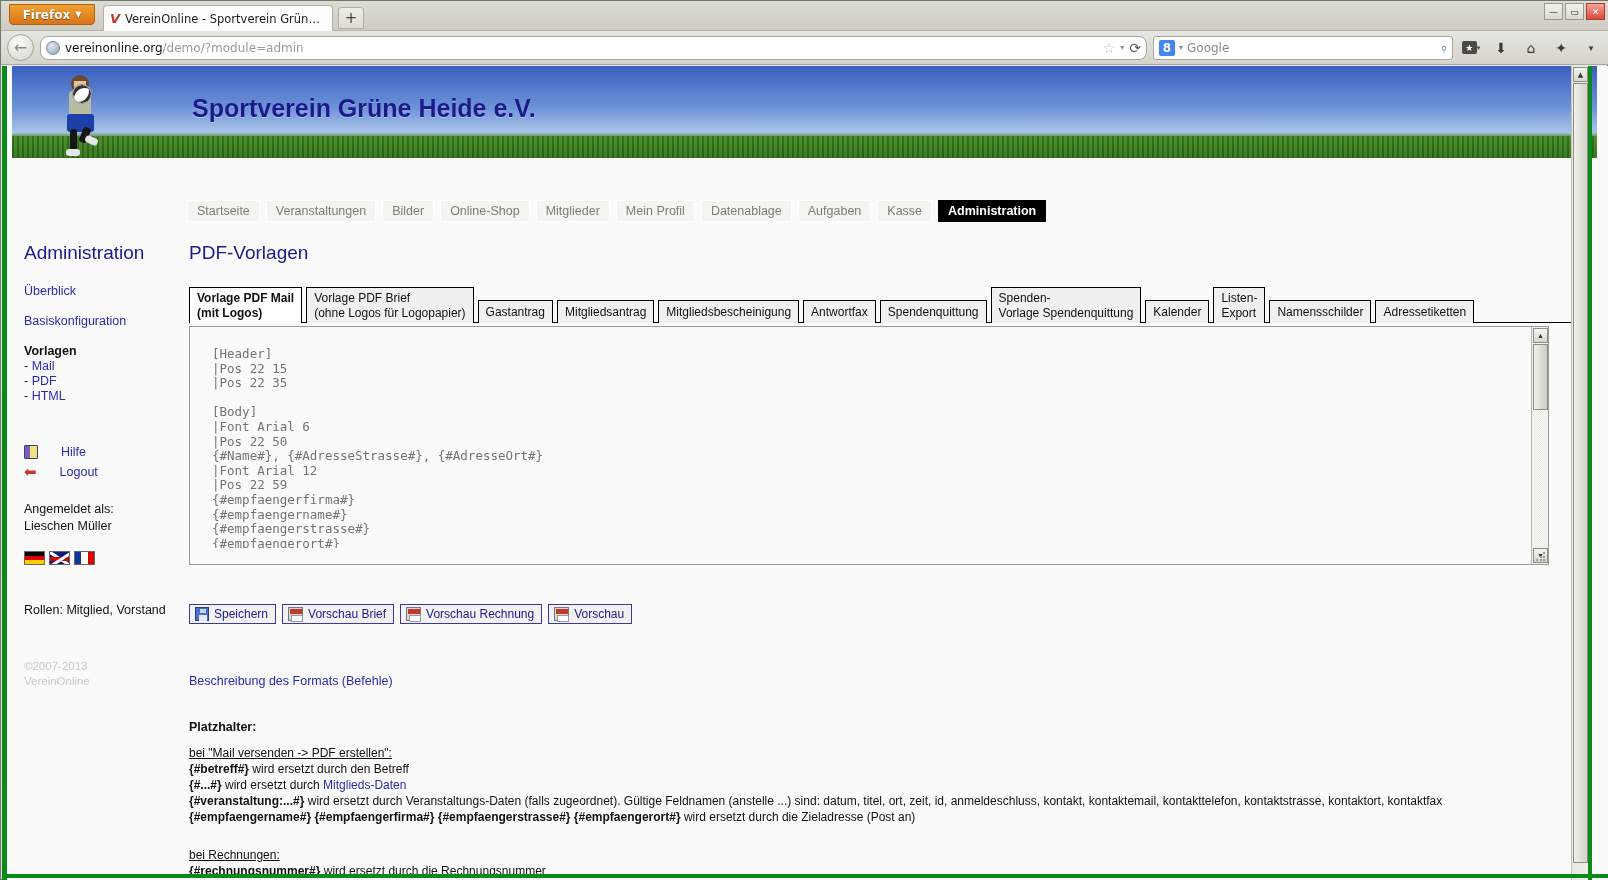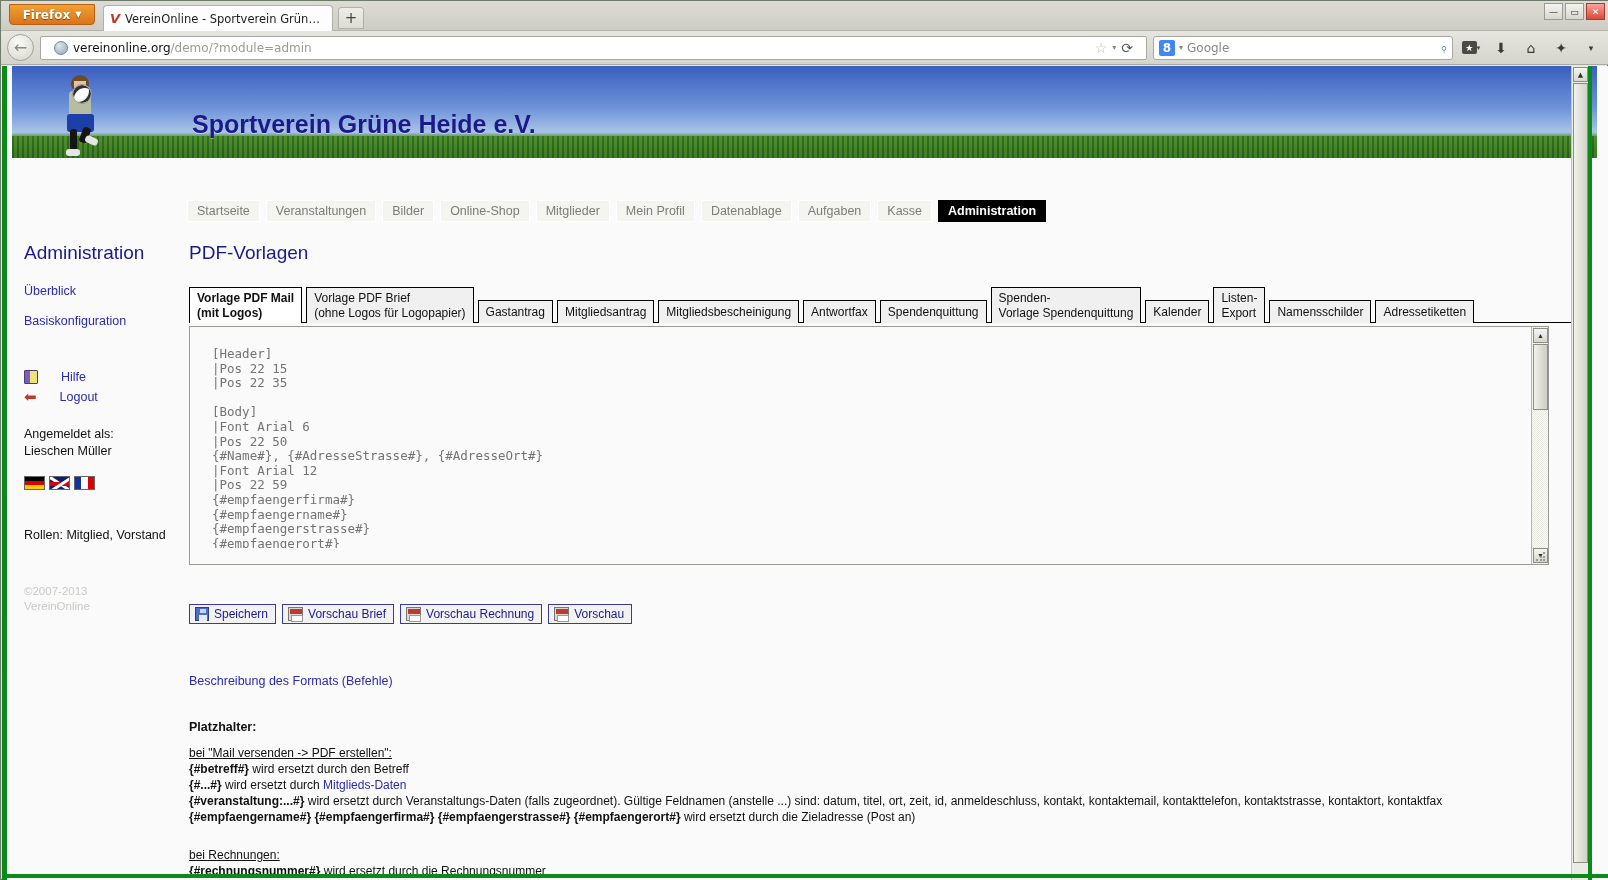--- a/index.html
+++ b/index.html
@@ -63,21 +63,21 @@
     display:flex; align-items:center; padding:0 6px; gap:6px;
   }
   #back-button {
     width:27px; height:27px; border-radius:50%;
     background:radial-gradient(circle at 40% 30%, #fbfbf8, #d4d4cc);
     border:1px solid #a2a29a; color:#8b8b84; font-size:16px;
     display:flex; align-items:center; justify-content:center;
   }
   #urlbar {
     flex:1 1 auto; height:24px; background:#fff; border:1px solid #a8a8a0;
-    border-radius:2px; display:flex; align-items:center; padding:0 13px; gap:5px;
+    border-radius:8px; display:flex; align-items:center; padding:0 5px; gap:5px;
     font-size:12px;
   }
   #urlbar .globe {
     width:14px; height:14px; border-radius:50%;
     background:radial-gradient(circle at 35% 30%, #dfe8ee, #8fa4b3);
     border:1px solid #6f8696;
   }
   #url-text { flex:1 1 auto; color:#111; white-space:nowrap; }
   #url-text .path { color:#9a9a96; }
   #urlbar .star { color:#b9b9b2; font-size:14px; }
@@ -137,21 +137,21 @@
   #player .leg2 { position:absolute; left:34px; top:56px; width:8px; height:16px; background:#151515; border-radius:3px; transform:rotate(22deg); }
   #player .shoe1 { position:absolute; left:19px; top:78px; width:14px; height:7px; background:#e6e6e6; border-radius:3px; }
   #player .shoe2 { position:absolute; left:38px; top:66px; width:13px; height:7px; background:#e6e6e6; border-radius:3px; transform:rotate(25deg); }
   #ball {
     position:absolute; left:60px; top:18px; width:20px; height:20px; border-radius:50%;
     background:radial-gradient(circle at 35% 30%, #fff 45%, #cfcfcf 100%);
     border:1px solid #9a9a9a;
     box-shadow:inset 3px 5px 0 -2px #333, inset -4px -3px 0 -2px #333;
   }
   #club-title {
-    position:absolute; left:180px; top:44px;
+    position:absolute; left:180px; top:28px;
     font-size:25px; font-weight:bold; color:#1a1a8c;
     font-family:"Liberation Sans", sans-serif;
     text-shadow:0 1px 0 rgba(255,255,255,.35);
   }
 
   
   #mainnav {
     position:absolute; left:180px; top:134px; height:22px;
     display:flex; align-items:flex-end; gap:6px; z-index:5;
   }
@@ -426,20 +426,28 @@
           </div>
         </div>
 
       <div id="sidebar">
         <div id="sidebar-title">Administration</div>
         <div id="sidebar-links-top">
             <a href="#" class="side-link">Überblick</a>
             <a href="#" class="side-link">Basiskonfiguration</a>
           </div>
 
+        <div>
+          <div class="side-group-title">Vorlagen</div>
+          <div id="sidebar-group-items">
+              <div class="side-sub"><span class="dash">- </span><a href="#" style="color: rgb(42, 42, 176); text-decoration: none;">Mail</a></div>
+              <div class="side-sub"><span class="dash">- </span><a href="#" style="color: rgb(42, 42, 176); text-decoration: none;">PDF</a></div>
+              <div class="side-sub"><span class="dash">- </span><a href="#" style="color: rgb(42, 42, 176); text-decoration: none;">HTML</a></div>
+            </div>
+        </div>
 
 
         <div id="side-tools">
           <div class="tool-row">
             <span class="icon-help"></span>
             <a href="#">Hilfe</a>
           </div>
           <div class="tool-row">
             <span class="icon-logout">⬅</span>
             <a href="#">Logout</a>

